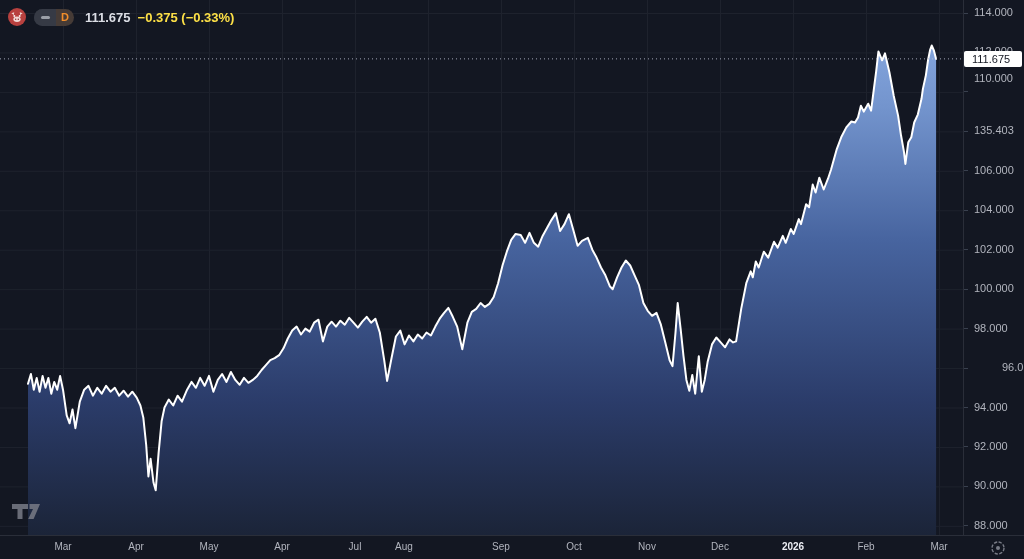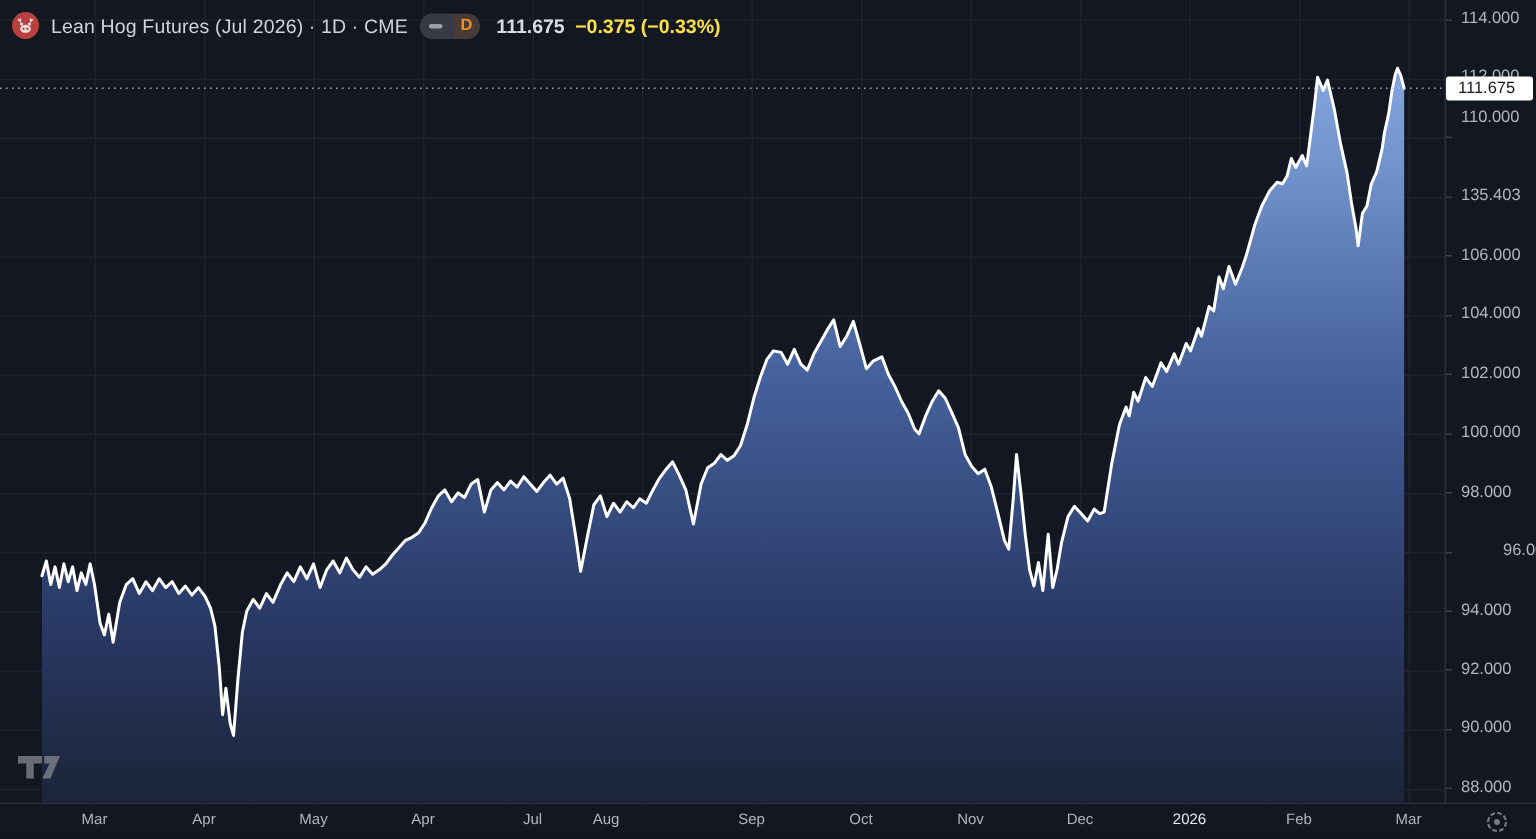--- a/index.html
+++ b/index.html
@@ -18,21 +18,21 @@
   #quote{display:flex;align-items:center;gap:7px;margin-left:3px;}
   #last{font-size:13px;font-weight:700;color:#dadde4;}
   #chg{font-size:13px;font-weight:700;color:#fde047;}
   
   #price-axis{position:absolute;left:963px;top:0;width:61px;height:535px;border-left:1px solid #2a2e39;}
   .ylabel{position:absolute;left:10px;font-size:11px;color:#b2b5be;white-space:nowrap;}
   .ytick{position:absolute;left:0;width:4px;height:1px;background:#39404e;}
   
   #time-axis{position:absolute;left:0;top:535px;width:1024px;height:24px;border-top:1px solid #2a2e39;}
   .xlabel{position:absolute;top:5px;transform:translateX(-50%);font-size:10px;color:#b2b5be;}
-  .xlabel.strong{color:#eceef4;font-weight:400;}
+  .xlabel.strong{color:#eceef4;font-weight:700;}
   
   #last-badge{position:absolute;left:964px;width:58px;height:16px;background:#ffffff;color:#131722;
               border-radius:2px;font-size:11px;line-height:16px;padding-left:8px;box-sizing:border-box;z-index:6;}
   
   #gear{position:absolute;left:988px;top:539px;}
   #tvlogo{position:absolute;left:11px;top:503px;opacity:.85;}
 </style>
 </head>
 <body>
 
@@ -132,21 +132,20 @@
     <svg id="symlogo" viewBox="0 0 18 18">
       <circle cx="9" cy="9" r="9" fill="#b8413f"></circle>
       <path d="M3.4 5.2 L6.2 4.2 L5.9 7 Z" fill="#f2d9d6"></path>
       <path d="M14.6 5.2 L11.8 4.2 L12.1 7 Z" fill="#f2d9d6"></path>
       <circle cx="6.3" cy="8" r="1" fill="#f7efee"></circle>
       <circle cx="11.7" cy="8" r="1" fill="#f7efee"></circle>
       <ellipse cx="9" cy="11.2" rx="3.6" ry="2.7" fill="#f2d9d6"></ellipse>
       <circle cx="7.7" cy="11.2" r="0.7" fill="#8c2e2c"></circle>
       <circle cx="10.3" cy="11.2" r="0.7" fill="#8c2e2c"></circle>
     </svg>
-    <span id="title">Lean Hog Futures (Jul 2026) · 1D · CME</span>
     <span id="pill">
       <span class="dashseg">
           <i></i>
         </span>
       <span class="dseg">D</span>
     </span>
     <span id="quote">
       <span id="last">111.675</span>
       <span id="chg">−0.375 (−0.33%)</span>
     </span>

